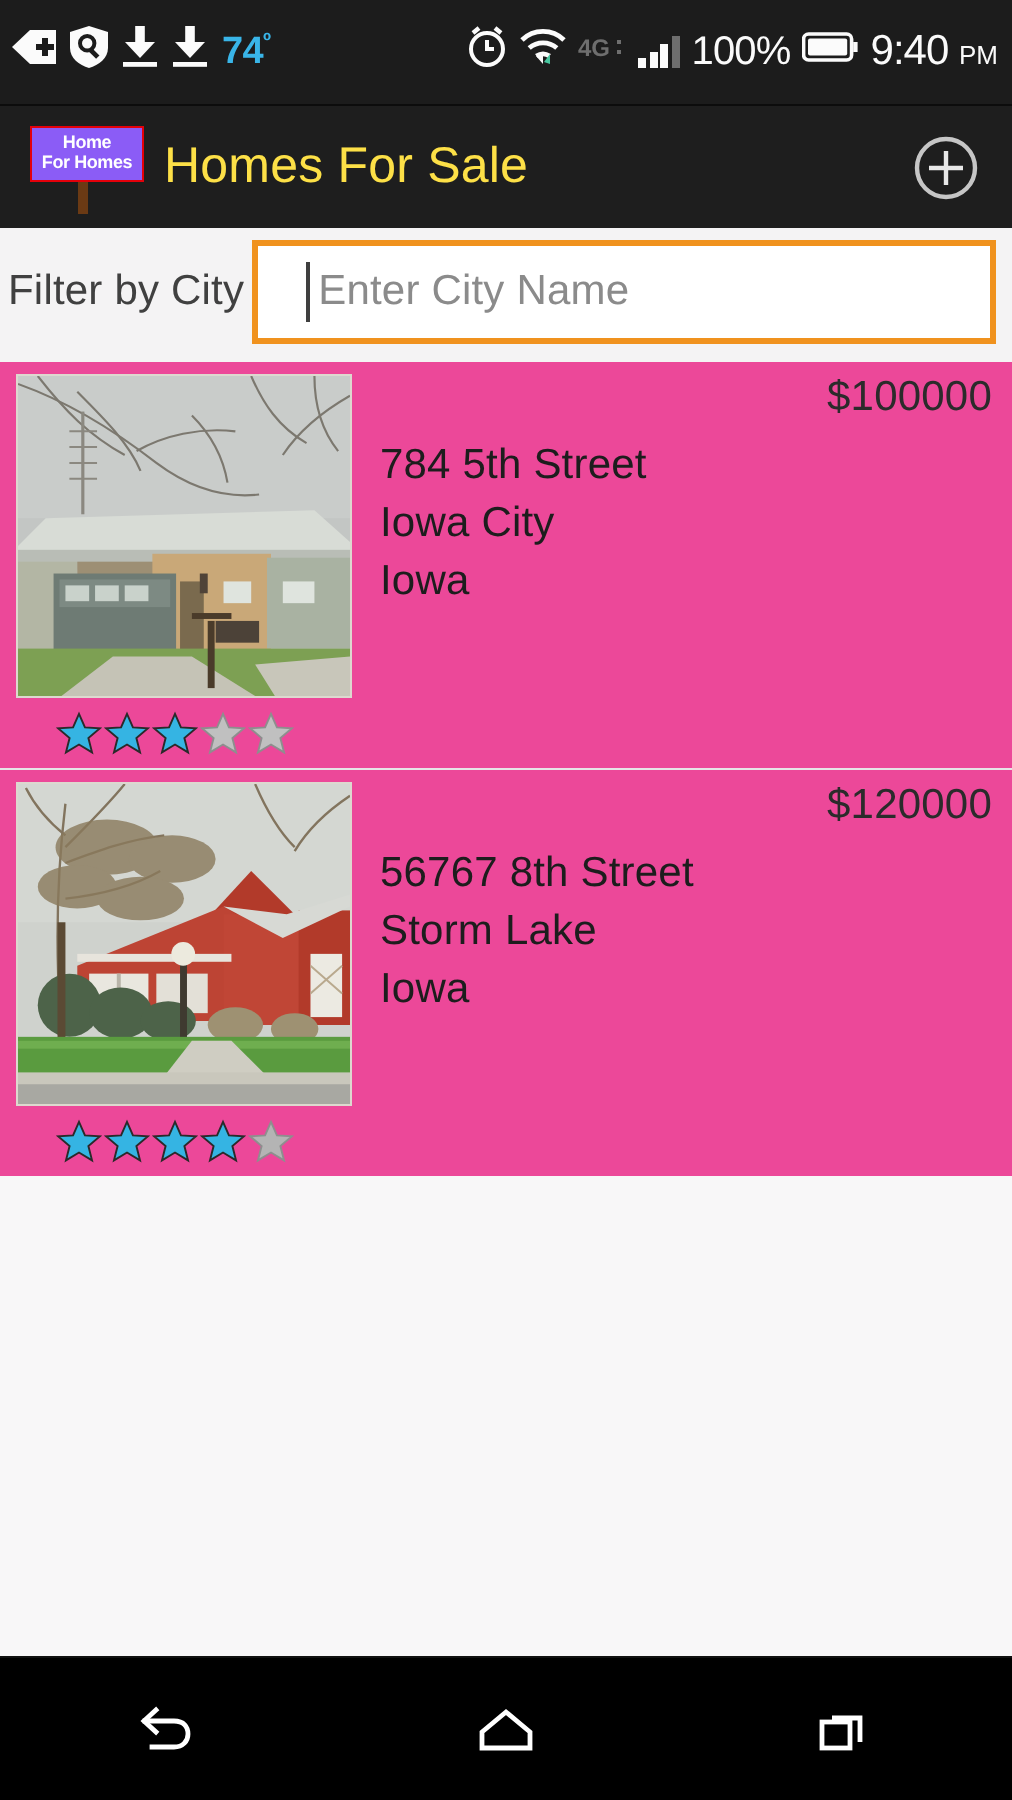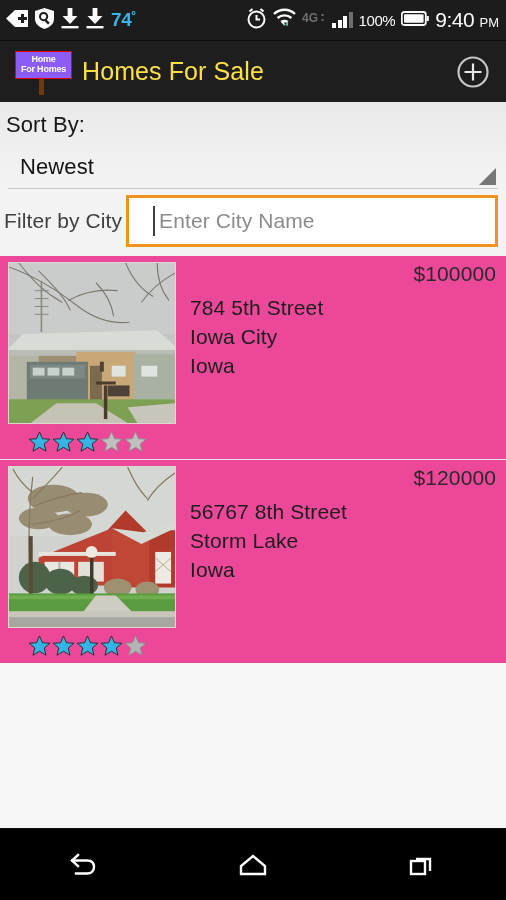--- a/index.html
+++ b/index.html
@@ -6,30 +6,30 @@
   html, body {
     width: 506px; height: 900px;
     background: #f8f7f8;
     font-family: "Liberation Sans", sans-serif;
     overflow: hidden;
   }
   #screen { position: relative; width: 506px; height: 900px; background: #f8f7f8; }
 
   
   .statusbar {
-    height: 41px; background: #1c1c1c;
+    height: 53px; background: #1c1c1c;
     display: flex; align-items: center;
     padding: 0 7px 0 6px; gap: 6px;
     border-bottom: 1px solid #0c0c0c;
   }
   .sb-left { display: flex; align-items: center; gap: 7px; }
   .sb-right { margin-left: auto; display: flex; align-items: center; gap: 6px; }
   .temp { color: #39b5e8; font-size: 19px; font-weight: bold; letter-spacing: -.3px; }
   .temp sup { font-size: 11px; }
-  .pct { color: #fafafa; font-size: 15px; letter-spacing: -.4px; }
+  .pct { color: #fafafa; font-size: 20px; letter-spacing: -.4px; }
   .clock { color: #fafafa; font-size: 21px; letter-spacing: -.5px; }
   .clock .ampm { font-size: 13px; letter-spacing: 0; }
   .ico { display: block; }
 
   
   .bars { display: flex; align-items: flex-end; gap: 1.5px; height: 16px; }
   .bars i { display:block; width: 4px; background: #fbfbfb; }
   .bars i:nth-child(1){ height:5px; }
   .bars i:nth-child(2){ height:8px; }
   .bars i:nth-child(3){ height:12px; }
@@ -212,27 +212,20 @@
     </div>
     <div class="apptitle">Homes For Sale</div>
     <div class="addbtn">
       <svg width="34" height="34" viewBox="0 0 34 34">
         <circle cx="17" cy="17" r="14.5" fill="none" stroke="#c6c6c6" stroke-width="2.2"></circle>
         <path d="M17 8.5 V25.5 M8.5 17 H25.5" stroke="#e8e8e8" stroke-width="2.2" fill="none"></path>
       </svg>
     </div>
   </div>
 
-  <div class="sortwrap">
-    <div class="sortlabel">Sort By:</div>
-    <div class="spinner">
-      <div class="val">Newest</div>
-      <div class="tri"></div>
-    </div>
-  </div>
 
   <div class="filterrow">
     <div class="filterlabel">Filter by City</div>
     <div class="cityfield">
       <div class="caret"></div>
       <div class="ph">Enter City Name</div>
     </div>
   </div>
 
   <div class="list">

